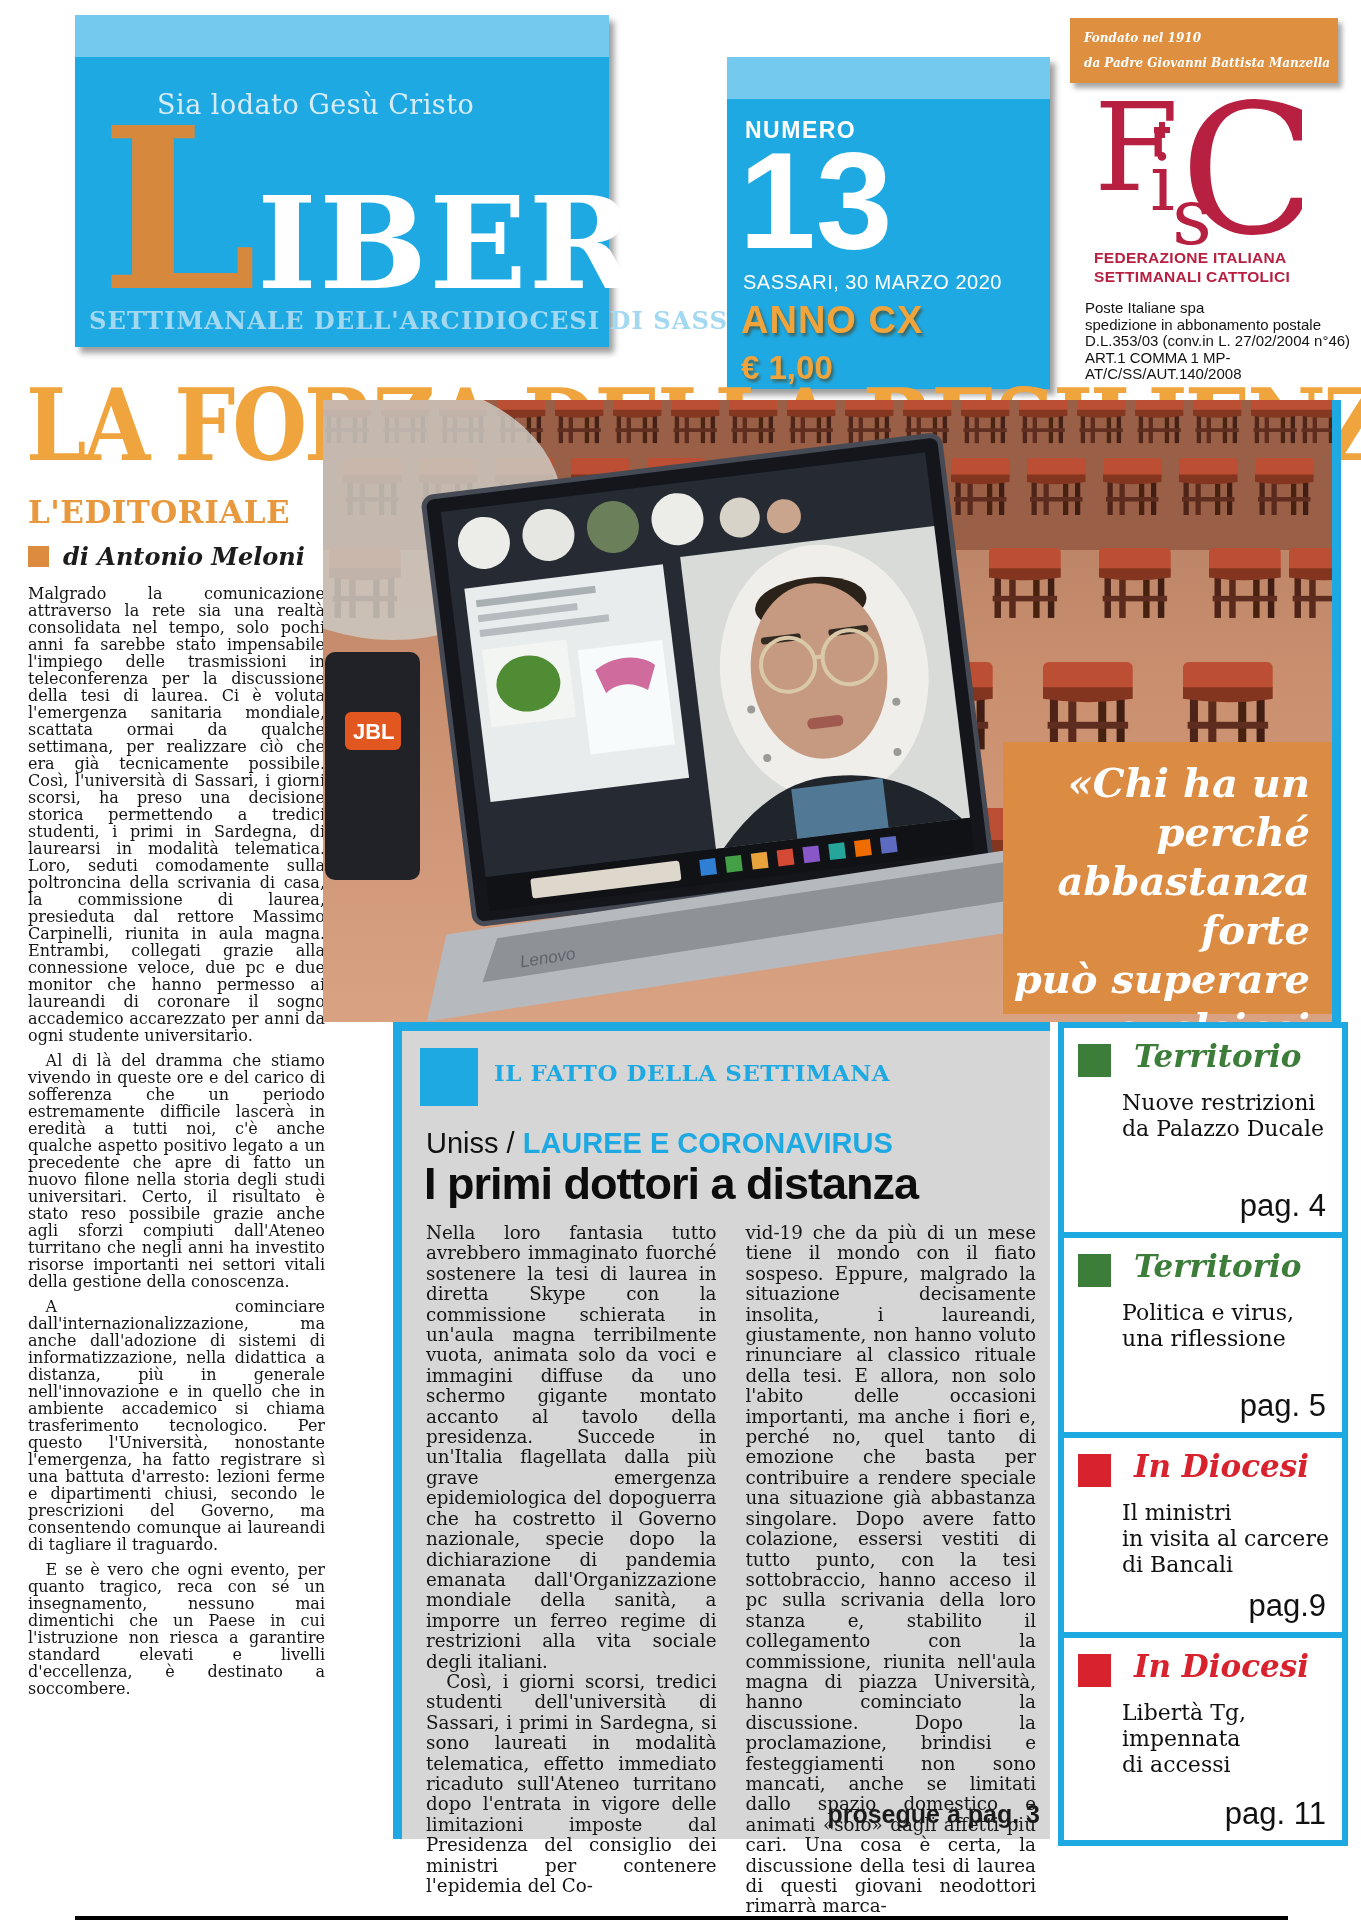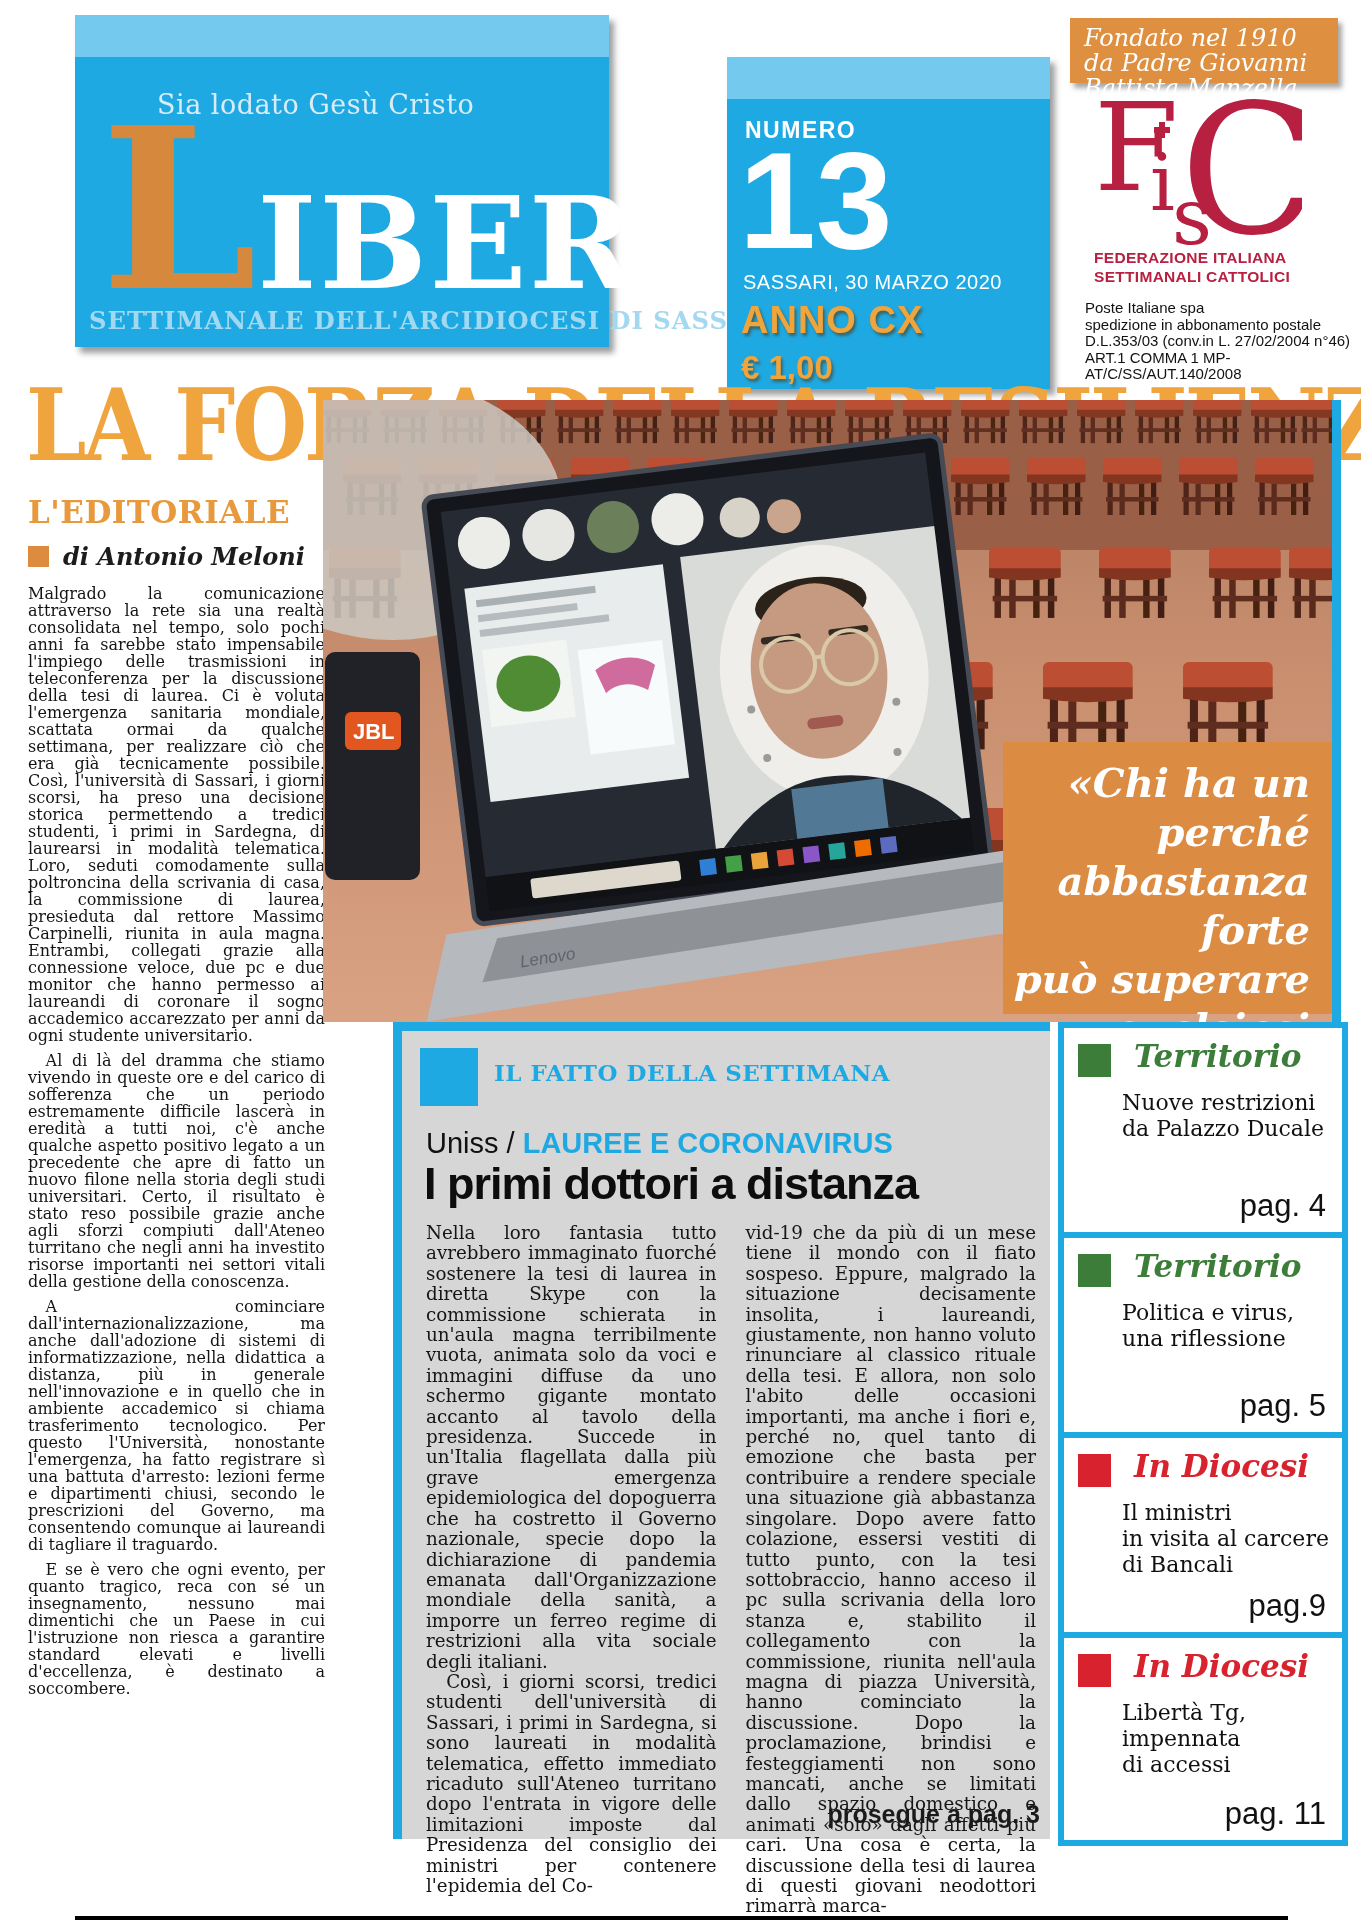--- a/index.html
+++ b/index.html
@@ -21,22 +21,22 @@
             letter-spacing:1px;white-space:nowrap;transform:scaleX(.97);transform-origin:left;}
   .numero-label{position:absolute;left:18px;top:60px;color:#fff;font:700 23px "Liberation Sans",sans-serif;letter-spacing:1.5px;}
   .numero-big{position:absolute;left:12px;top:74px;color:#fff;font:700 138px/1 "Liberation Sans",sans-serif;}
   .dateline{position:absolute;left:16px;top:214px;color:#fff;font:20px "Liberation Sans",sans-serif;letter-spacing:.5px;}
   .anno{position:absolute;left:14px;top:242px;color:#f0a43c;font:800 38px "Liberation Sans",sans-serif;
         text-shadow:2px 3px 3px rgba(80,50,0,.55);letter-spacing:1px;}
   .price{position:absolute;left:14px;top:292px;color:#f0a43c;font:700 33px "Liberation Sans",sans-serif;
          text-shadow:2px 3px 3px rgba(80,50,0,.55);}
 
   .founder{position:absolute;left:1070px;top:18px;width:268px;height:65px;background:#de9040;
-           box-shadow:4px 5px 5px rgba(0,0,0,.35);color:#fff;font-style:italic;font-weight:400;
-           font-size:24px;line-height:25px;padding:8px 0 0 14px;box-sizing:border-box;}
+           box-shadow:4px 5px 5px rgba(0,0,0,.35);color:#fff;font-style:italic;font-weight:700;
+           font-size:12px;line-height:25px;padding:8px 0 0 14px;box-sizing:border-box;}
   .fisc-caption{position:absolute;left:1094px;top:248px;color:#b72040;
                 font:700 15.5px/19px "Liberation Sans",sans-serif;letter-spacing:.3px;}
   .postal{position:absolute;left:1085px;top:300px;color:#121212;font:15px/16.5px "Liberation Sans",sans-serif;}
 
   
   .headline{position:absolute;left:26px;top:366px;color:#f0a43e;font-weight:700;font-size:86px;
             letter-spacing:-3px;white-space:nowrap;transform:scale(1,1.16);transform-origin:top left;}
   .edit-label{position:absolute;left:28px;top:494px;color:#e8993d;font-weight:700;font-size:31px;letter-spacing:.5px;text-align:center;}
   .byline{position:absolute;left:28px;top:542px;display:flex;align-items:center;}
   .byline .sq{width:21px;height:21px;background:#dd8b3e;margin-right:14px;}

